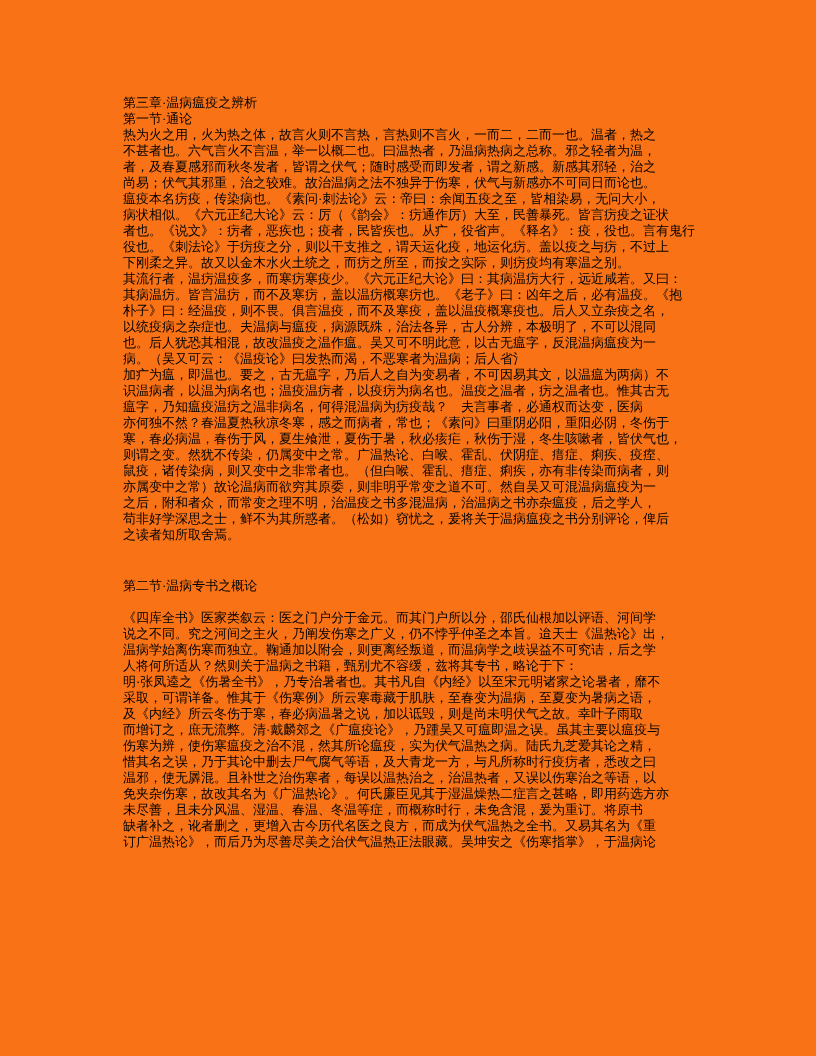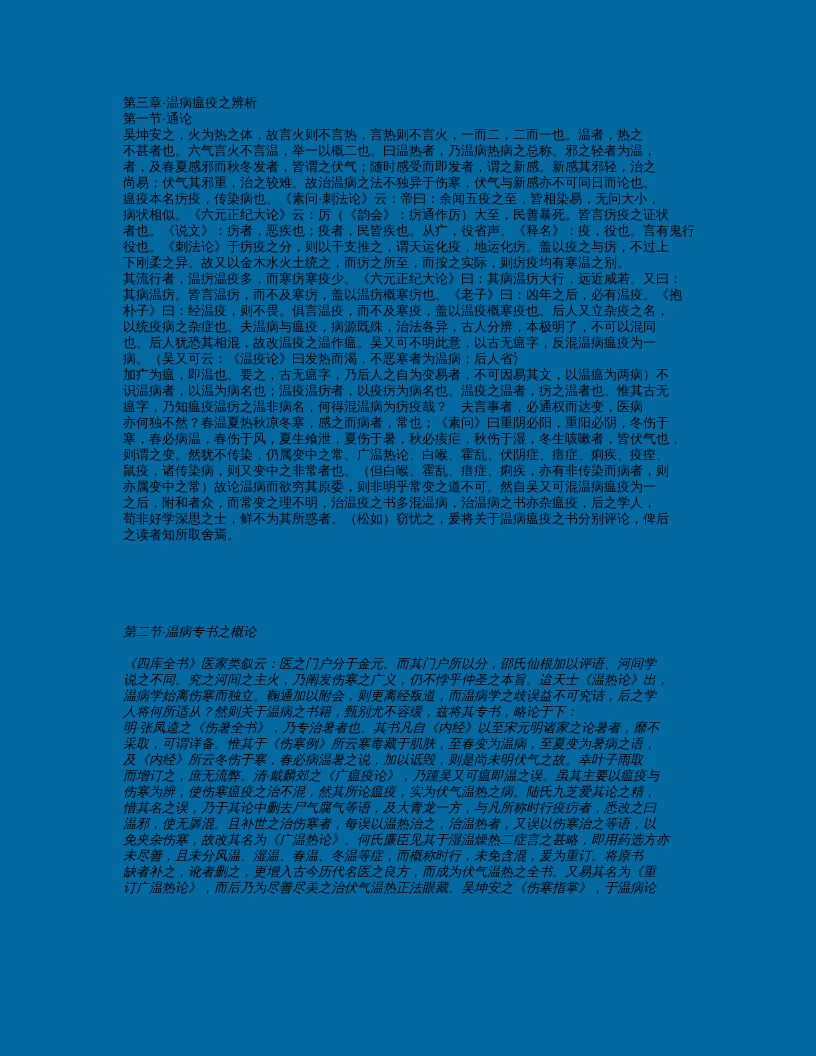--- a/index.html
+++ b/index.html
@@ -6,21 +6,21 @@
   html, body {
     width: 816px;
     height: 1056px;
     background: #ffffff;
     overflow: hidden;
   }
   .page {
     position: relative;
     width: 816px;
     height: 1056px;
-    background: #0369a1;
+    background: #f97316;
     font-family: "Liberation Serif", "DejaVu Serif", serif;
     color: #000000;
   }
   .content {
     position: absolute;
     left: 123px;
     top: 95px;
     width: 580px;
     font-size: 13px;
     line-height: 16px;
@@ -30,39 +30,38 @@
     min-height: 16px;
     letter-spacing: 0px;
   }
   .heading-line {
     white-space: pre;
     min-height: 16px;
     font-weight: normal;
     font-size: 13px;
   }
   .section-2 {
-    margin-top: 81px;
-    font-style: italic;
+    margin-top: 35px;
   }
   .section-2 .heading-line {
     margin-bottom: 16px;
   }
 </style>
 </head>
 <body>
 
 <div class="page">
   <div class="content">
 
     <div class="section-1">
       <div class="heading-line">第三章·温病瘟疫之辨析</div>
       <div class="heading-line">第一节·通论</div>
       <div class="body-lines">
 
-      <div class="line">吴坤安之，火为热之体，故言火则不言热，言热则不言火，一而二，二而一也。温者，热之</div>
+      <div class="line">热为火之用，火为热之体，故言火则不言热，言热则不言火，一而二，二而一也。温者，热之</div>
           <div class="line">不甚者也。六气言火不言温，举一以概二也。曰温热者，乃温病热病之总称。邪之轻者为温，</div>
           <div class="line">者，及春夏感邪而秋冬发者，皆谓之伏气；随时感受而即发者，谓之新感。新感其邪轻，治之</div>
           <div class="line">尚易；伏气其邪重，治之较难。故治温病之法不独异于伤寒，伏气与新感亦不可同日而论也。</div>
           <div class="line">瘟疫本名疠疫，传染病也。《素问·刺法论》云：帝曰：余闻五疫之至，皆相染易，无问大小，</div>
           <div class="line">病状相似。《六元正纪大论》云：厉（《韵会》：疠通作厉）大至，民善暴死。皆言疠疫之证状</div>
           <div class="line">者也。《说文》：疠者，恶疾也；疫者，民皆疾也。从疒，役省声。《释名》：疫，役也。言有鬼行</div>
           <div class="line">役也。《刺法论》于疠疫之分，则以干支推之，谓天运化疫，地运化疠。盖以疫之与疠，不过上</div>
           <div class="line">下刚柔之异。故又以金木水火土统之，而疠之所至，而按之实际，则疠疫均有寒温之别。</div>
           <div class="line">其流行者，温疠温疫多，而寒疠寒疫少。《六元正纪大论》曰：其病温疠大行，远近咸若。又曰：</div>
           <div class="line">其病温疠。皆言温疠，而不及寒疠，盖以温疠概寒疠也。《老子》曰：凶年之后，必有温疫。《抱</div>

